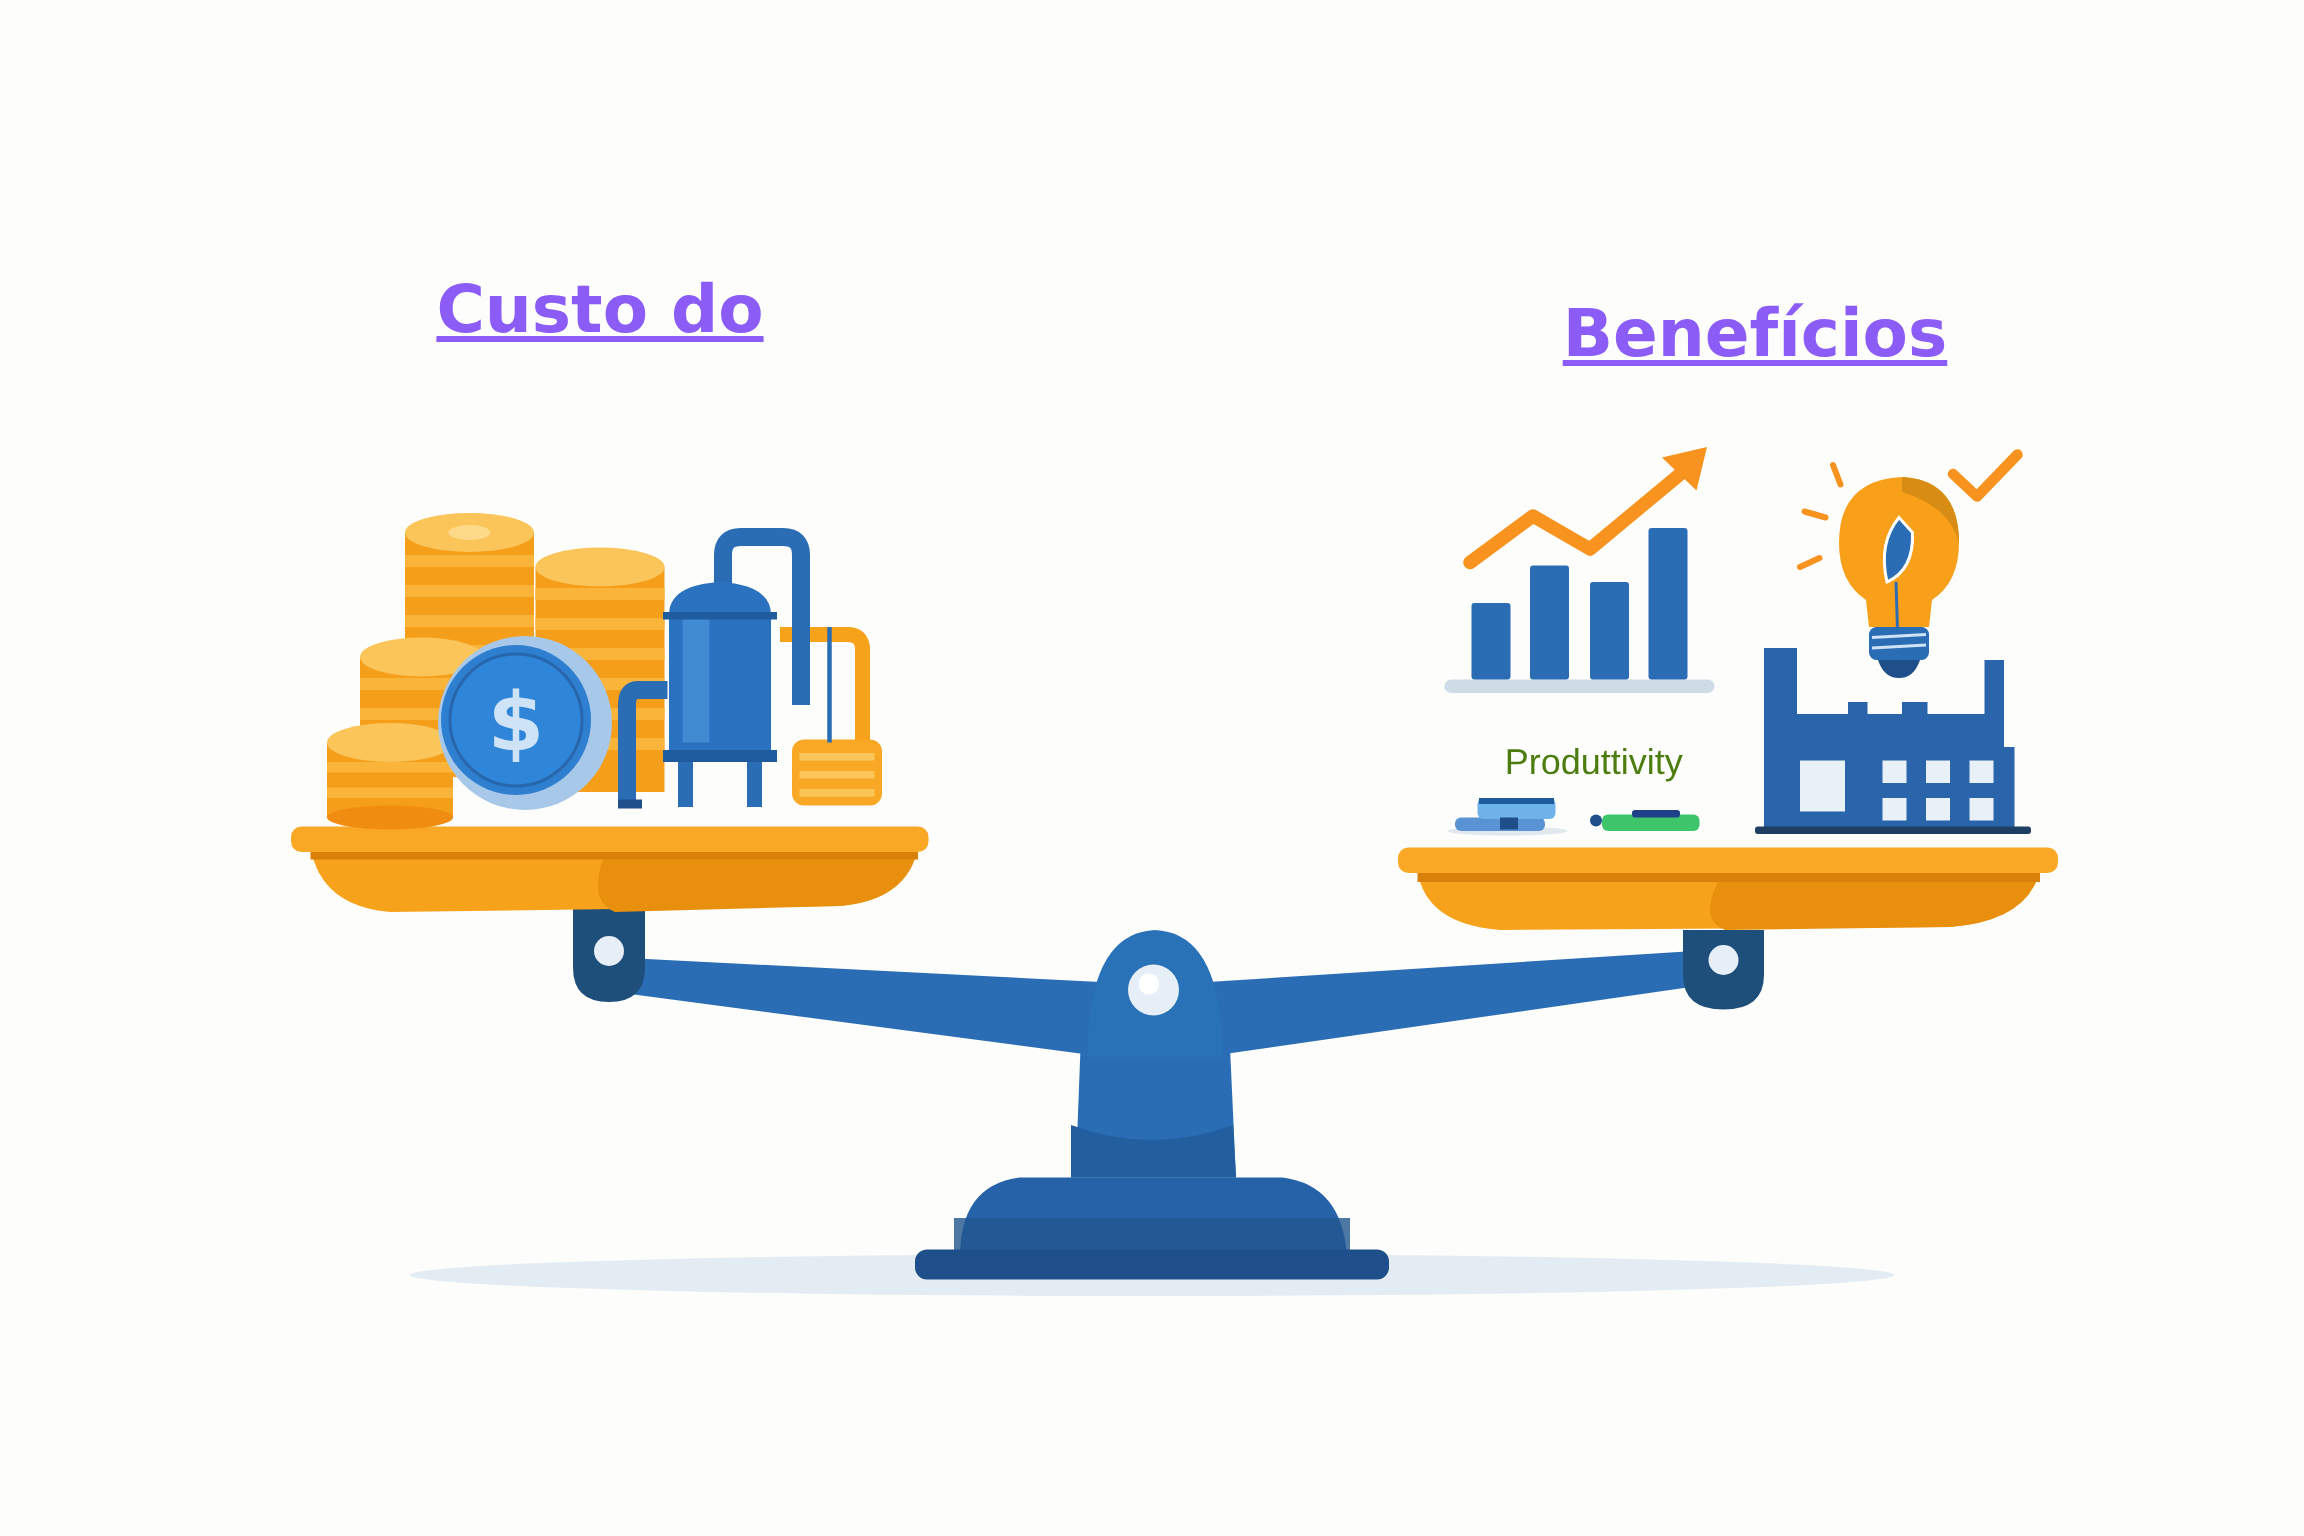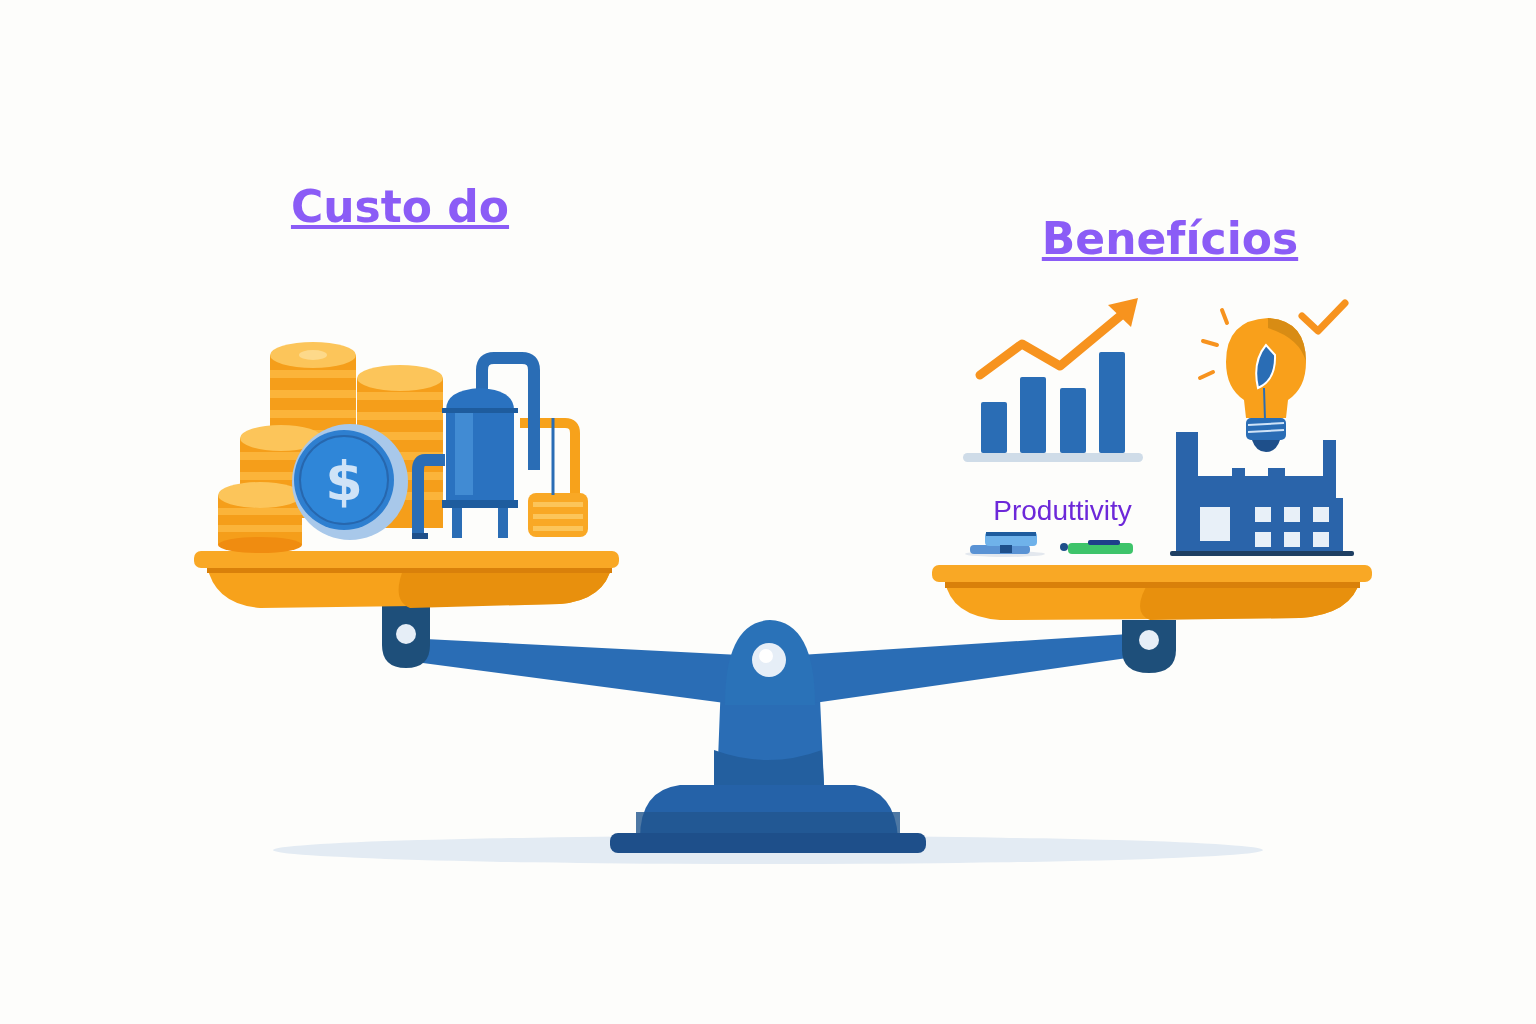--- a/index.html
+++ b/index.html
@@ -1,20 +1,20 @@
 <!DOCTYPE html>
 <html><head>
 <meta charset="utf-8">
 <style>
   html, body { margin:0; padding:0; background:#fdfdfb; }
   body { width:1536px; height:1024px; position:relative; overflow:hidden; font-family:"DejaVu Sans", sans-serif; }
   .title { position:absolute; color:#8b5cf6; font-weight:600; text-align:center; font-family:"DejaVu Sans", sans-serif;text-decoration:underline; }
   #title-left { left:200px; top:178px; width:400px; font-size:44px; line-height:58px; }
-  #title-right { left:1000px; top:196px; width:340px; font-size:44px; line-height:54px;margin-top:16px; }
-  #prod-label { position:absolute; left:975px; top:495px; width:175px; text-align:center; font-size:28px; color:#6d28d9; font-family:"Liberation Sans", sans-serif; }
+  #title-right { left:1000px; top:196px; width:340px; font-size:44px; line-height:54px; }
+  #prod-label { position:absolute; left:975px; top:495px; width:175px; text-align:center; font-size:24px; color:#4d7c0f; font-family:"Liberation Sans", sans-serif; }
   svg { position:absolute; left:0; top:0; }
 </style>
 </head>
 <body>
 
 <div class="title" id="title-left">
   <div>Custo do</div>
 </div>
 <div class="title" id="title-right">Benefícios</div>
 

